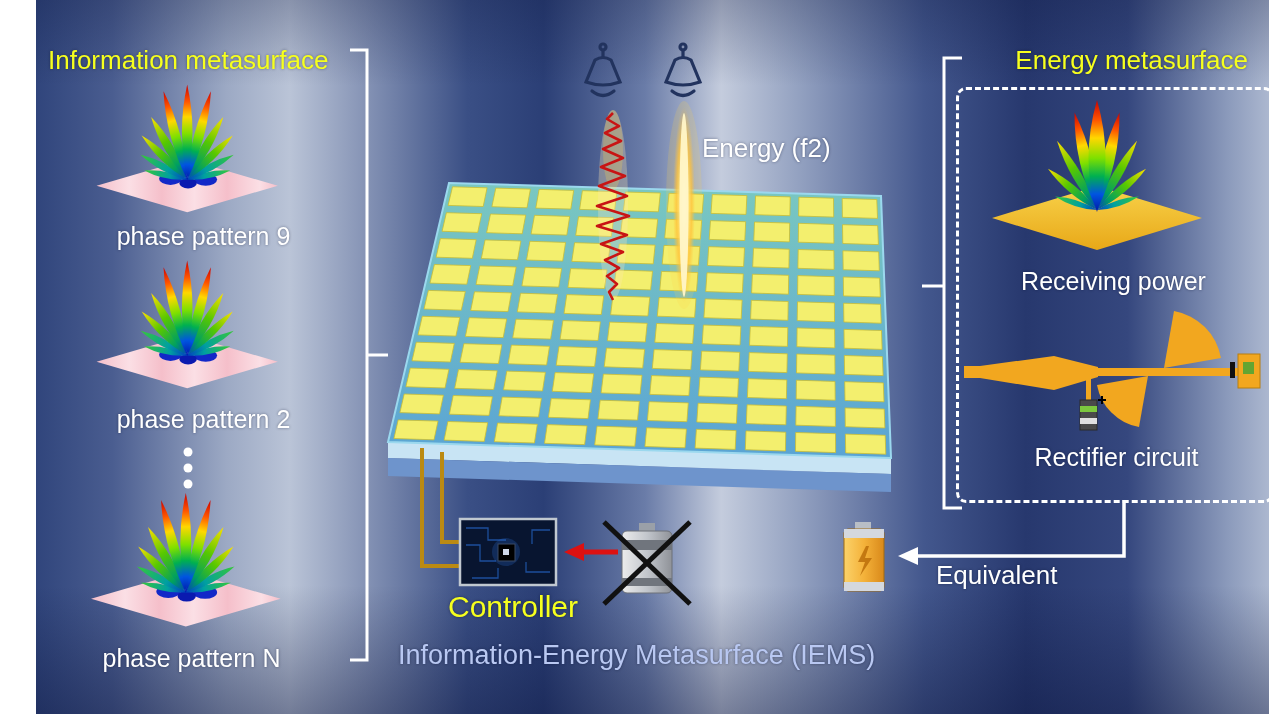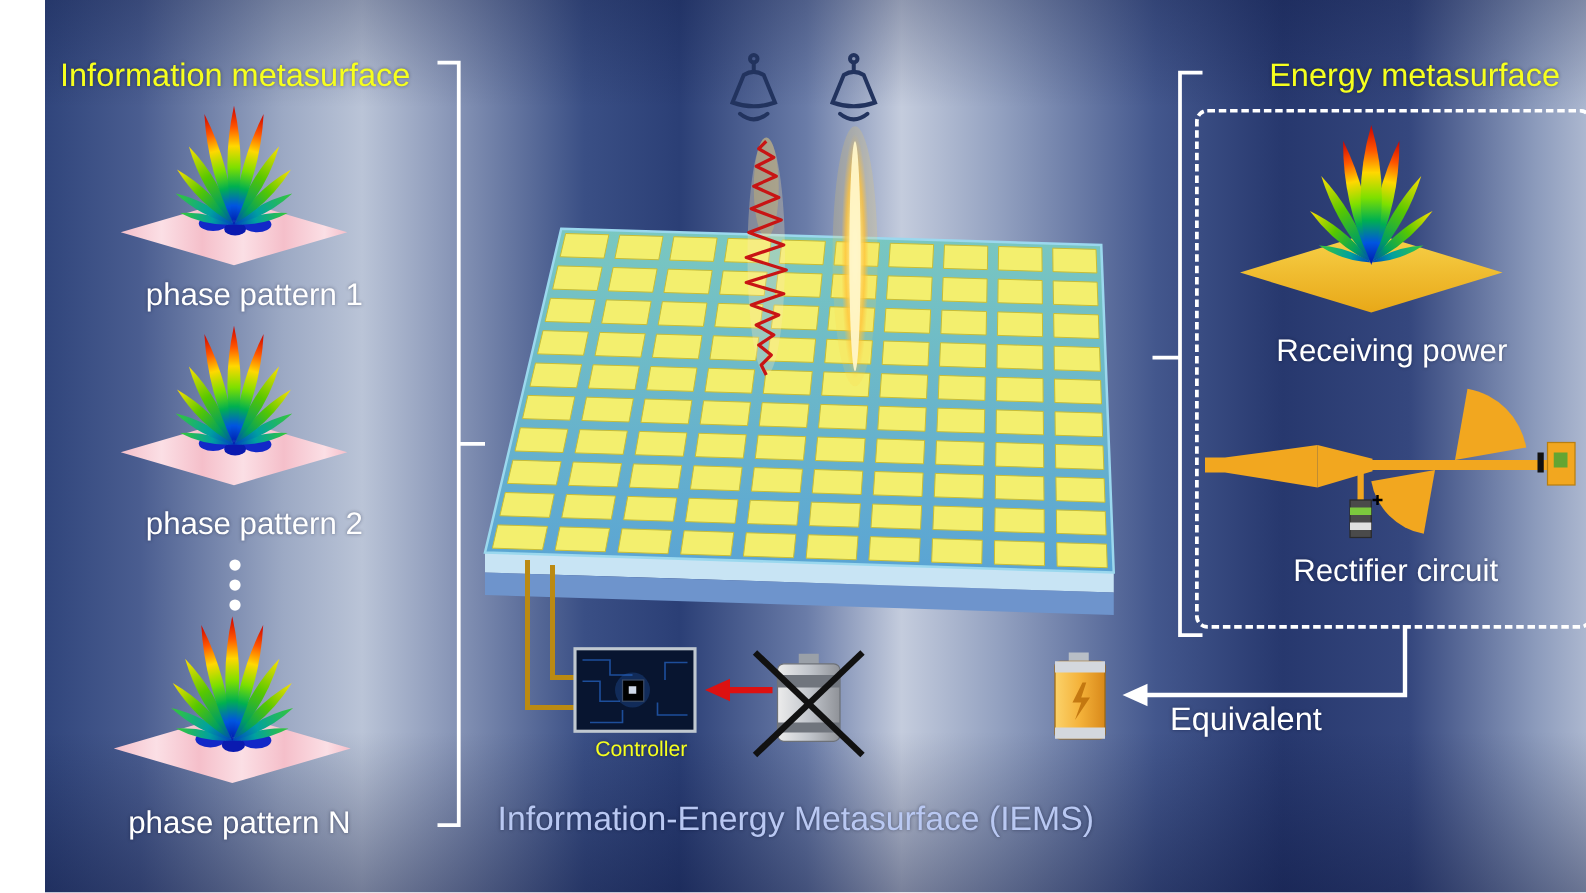--- a/index.html
+++ b/index.html
@@ -16,21 +16,21 @@
     content:"";position:absolute;inset:0;pointer-events:none;
     background:linear-gradient(180deg, rgba(10,20,60,.28) 0%, rgba(10,20,60,0) 12%,
       rgba(10,20,60,0) 82%, rgba(8,16,55,.40) 100%);
   }
   .lbl{position:absolute;white-space:nowrap;text-shadow:0 0 3px rgba(5,10,40,.45);}
   .yellow{color:#f6ff1e;}
   .white{color:#ffffff;}
   .center{text-align:center;}
   .t26{font-size:26px;}
   .t25{font-size:25px;}
-  .t24{font-size:17px;}
+  .t24{font-size:30px;}
   .t27{font-size:27px;}
   #caption{color:#b9c8f2;}
   #dashed-box{
     position:absolute;left:920px;top:87px;width:312px;height:410px;
     border:3px dashed #ffffff;border-radius:10px;
   }
   svg{position:absolute;left:0;top:0;}
   .patch{fill:#f3ef6e;stroke:#c9bd35;stroke-width:0.8;}
   .z2{z-index:2;}
   .z3{z-index:3;}
@@ -336,24 +336,25 @@
       <line x1="1066" y1="396" x2="1066" y2="404" stroke="#000000" stroke-width="2"></line>
       <line x1="1062" y1="400" x2="1070" y2="400" stroke="#000000" stroke-width="2"></line>
       <rect x="1194" y="362" width="5" height="16" fill="#111111"></rect>
       <rect x="1202" y="354" width="22" height="34" fill="#f2a71f" stroke="#b87f10" stroke-width="1"></rect>
       <rect x="1207" y="362" width="11" height="12" fill="#63a532"></rect>
     </g>
   </svg>
 
   <div class="lbl yellow t26 z3" style="left:12px;top:45px;">Information metasurface</div>
 
-  <div class="lbl white t25 center z3" style="left:55px;top:222px;width:225px;">phase pattern 1</div>
+  <div class="lbl white t25 center z3" style="left:55px;top:222px;width:225px;">phase pattern 9</div>
   <div class="lbl white t25 center z3" style="left:55px;top:405px;width:225px;">phase pattern 2</div>
   <div class="lbl white t25 center z3" style="left:43px;top:644px;width:225px;">phase pattern N</div>
 
+  <div class="lbl white t26 z3" style="left:666px;top:133px;">Energy (f2)</div>
 
   <div class="lbl yellow t24 center z3" style="left:412px;top:590px;width:130px;">Controller</div>
 
   <div class="lbl yellow t26 z3" style="left:950px;top:45px;width:262px;text-align:right;">Energy metasurface</div>
 
   <div class="lbl t27 z3" id="caption" style="left:362px;top:640px;">Information-Energy Metasurface (IEMS)</div>
   <div class="lbl white t25 center z3" style="left:955px;top:267px;width:245px;">Receiving power</div>
   <div class="lbl white t25 center z3" style="left:968px;top:443px;width:225px;">Rectifier circuit</div>
   <div class="lbl white t26 z3" style="left:900px;top:560px;">Equivalent</div>
 </div>

